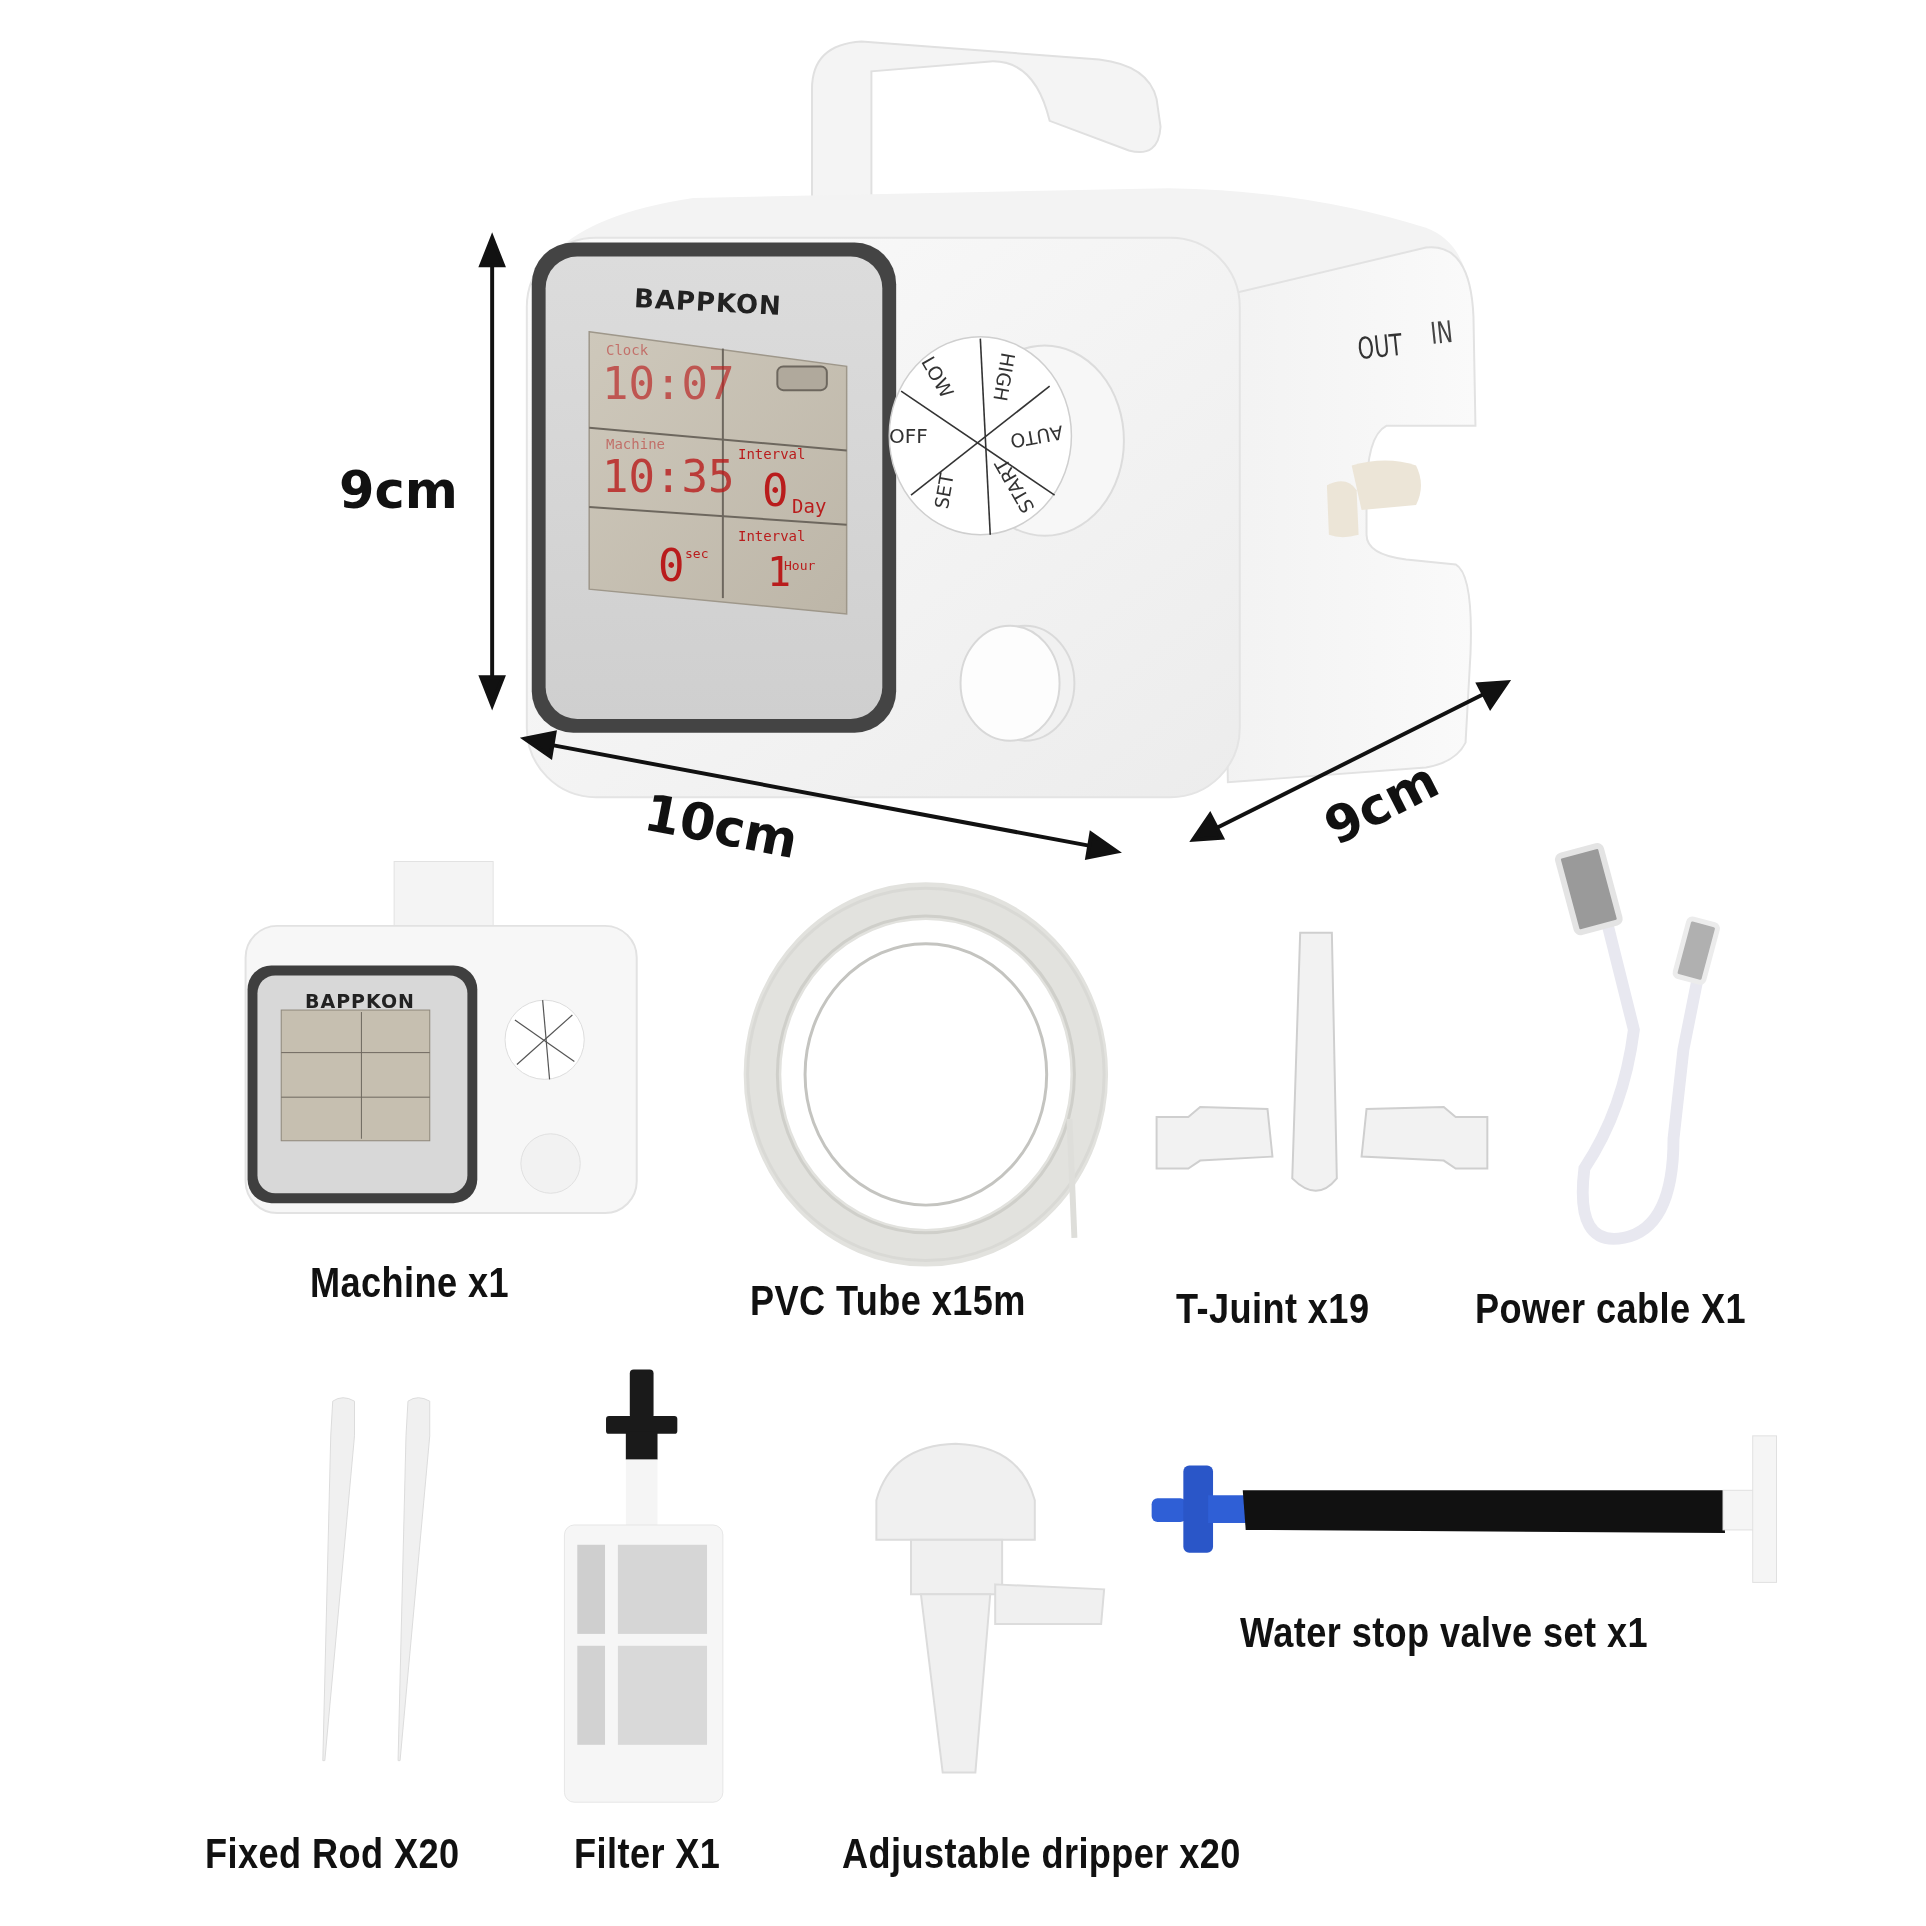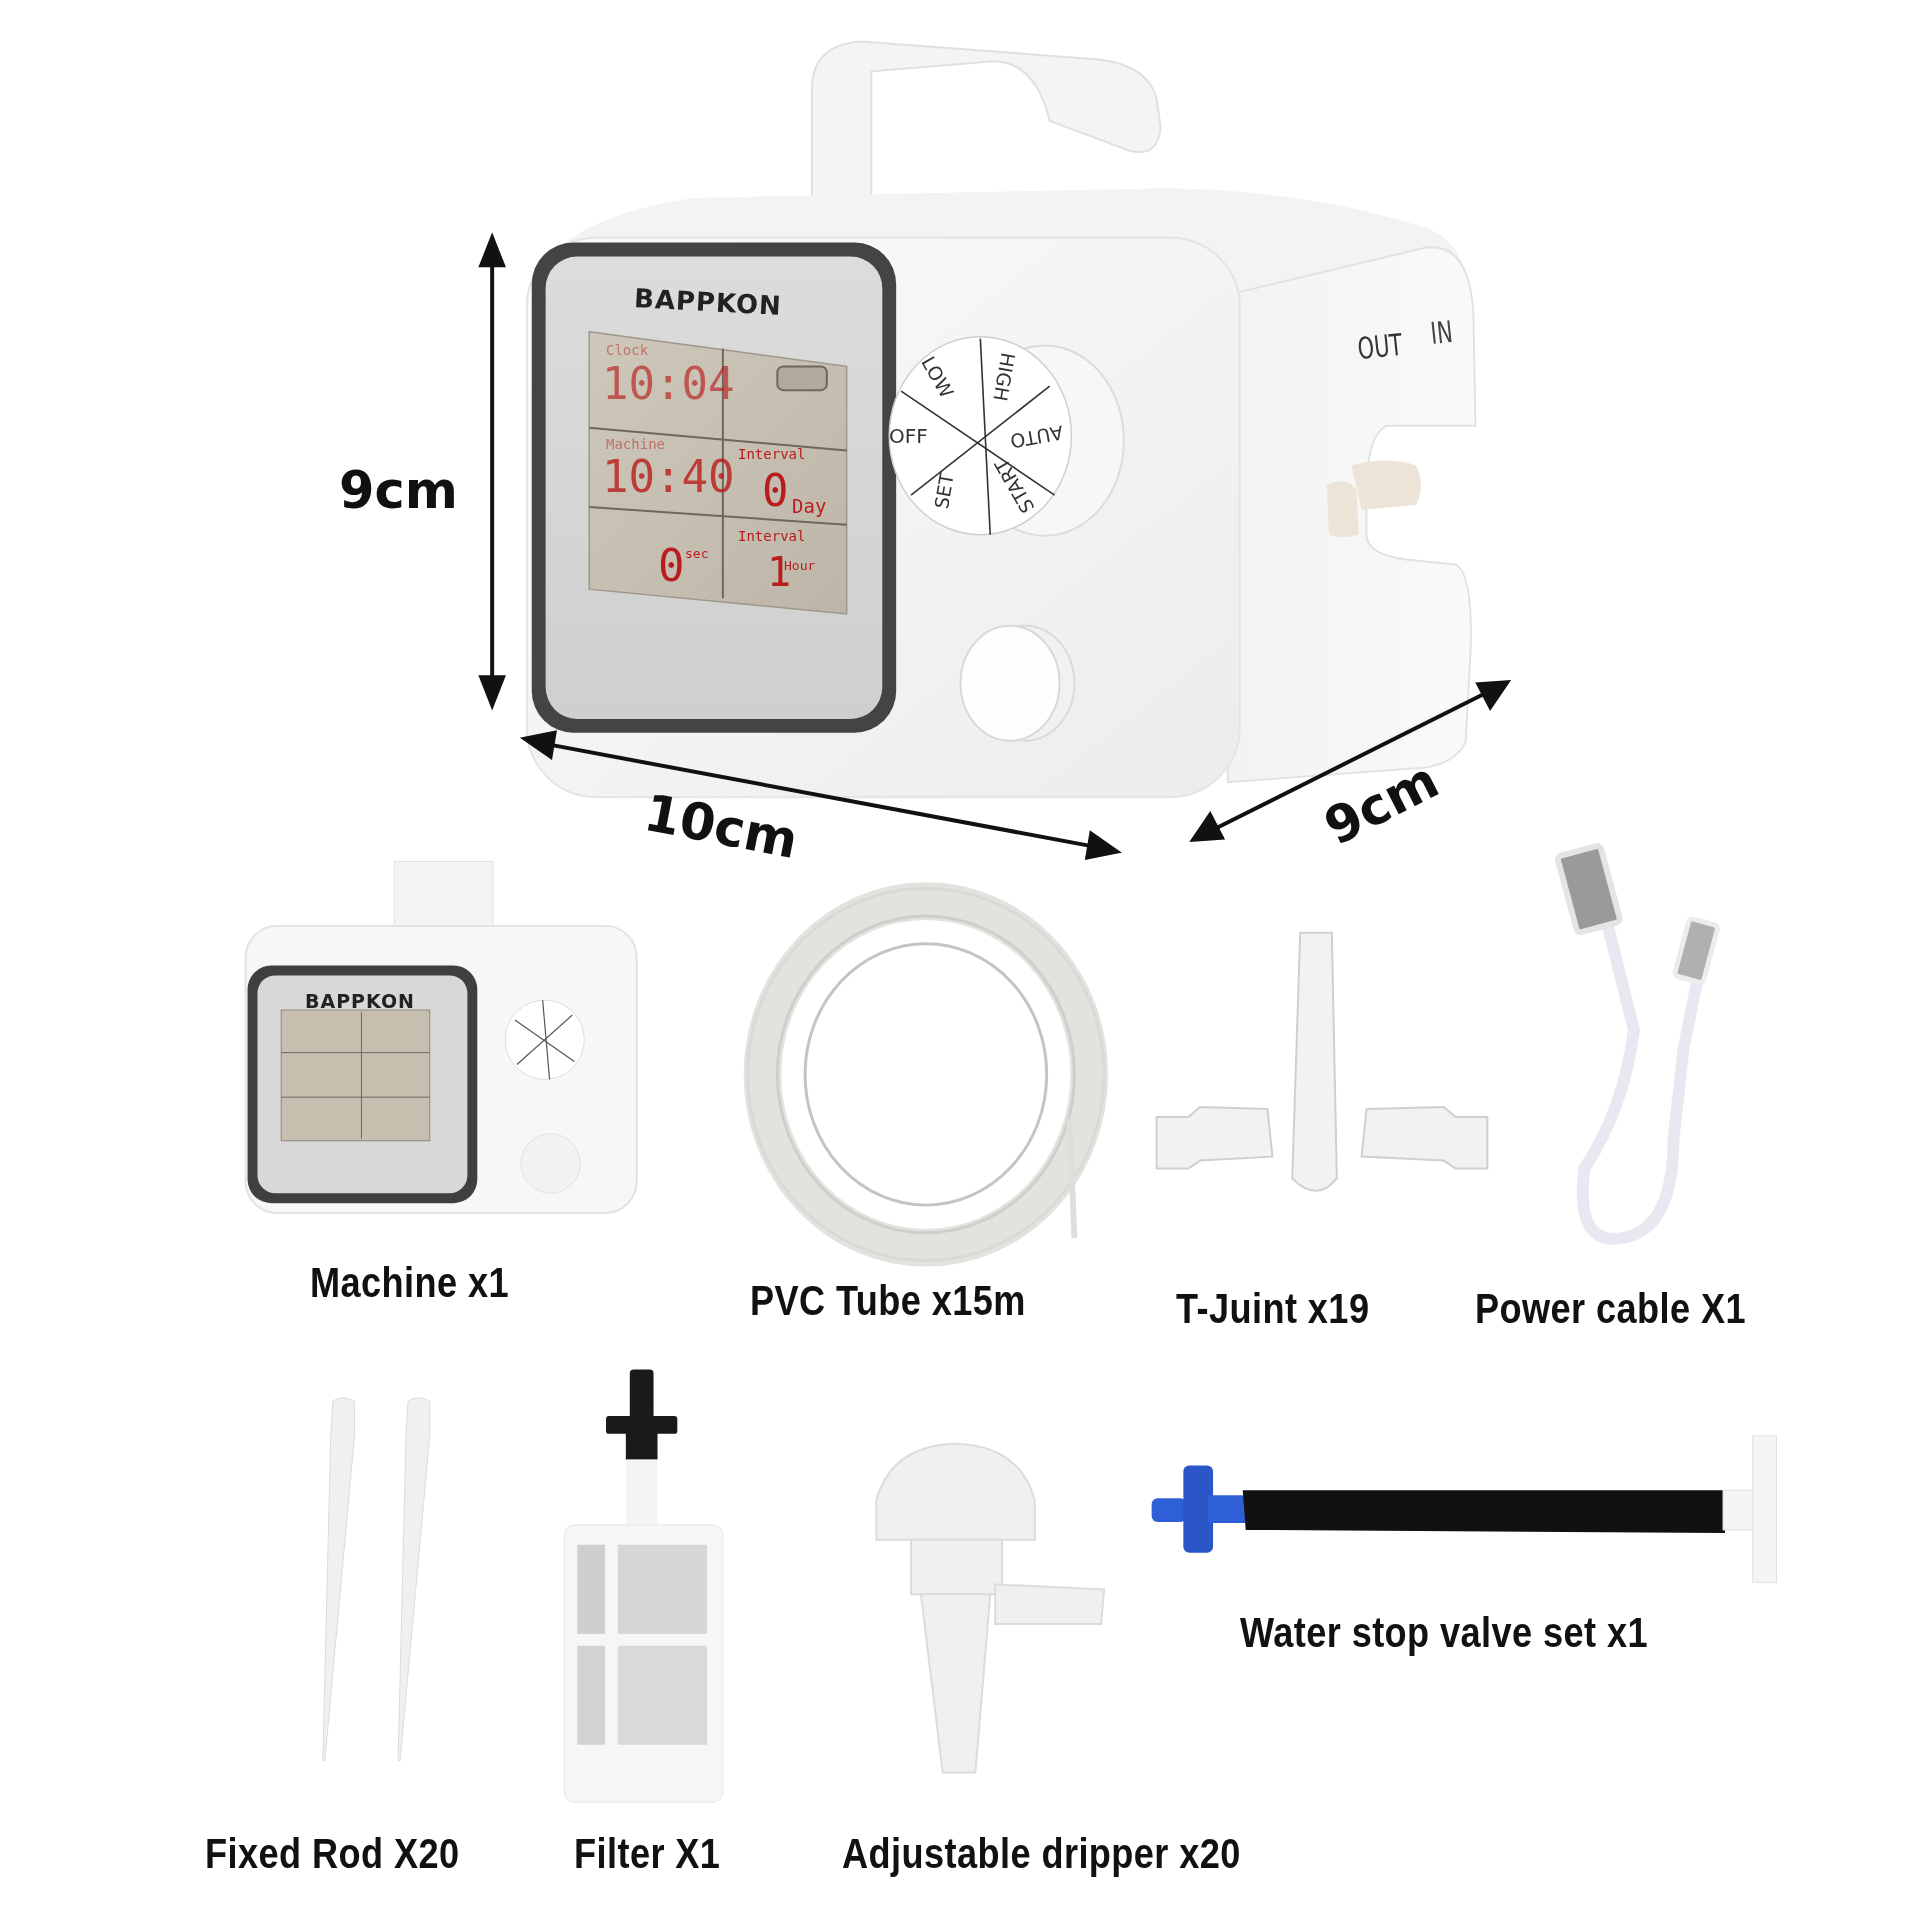--- a/index.html
+++ b/index.html
@@ -76,23 +76,23 @@
     <polygon points="1128,860 1098,866 1102,842"></polygon>
     <line x1="1225" y1="838" x2="1500" y2="700"></line>
     <polygon points="1205,848 1222,823 1234,846"></polygon>
     <polygon points="1522,689 1505,714 1493,691"></polygon>
   </g>
 </svg>
 
   <div class="abs brand" style="left:634px;top:287px;font-size:26px;transform:rotate(3deg);">BAPPKON</div>
 
   <div class="abs lcd-text" style="left:606px;top:342px;font-size:14px;opacity:.5">Clock</div>
-  <div class="abs lcd-text" style="left:602px;top:358px;font-size:44px;opacity:.65">10:04</div>
+  <div class="abs lcd-text" style="left:602px;top:358px;font-size:44px;opacity:.65">10:07</div>
   <div class="abs lcd-text" style="left:606px;top:436px;font-size:14px;opacity:.5">Machine</div>
-  <div class="abs lcd-text" style="left:602px;top:451px;font-size:44px;opacity:.8">10:40</div>
+  <div class="abs lcd-text" style="left:602px;top:451px;font-size:44px;opacity:.8">10:35</div>
   <div class="abs lcd-text" style="left:738px;top:446px;font-size:14px">Interval</div>
   <div class="abs lcd-text" style="left:762px;top:465px;font-size:44px">0</div>
   <div class="abs lcd-text" style="left:792px;top:495px;font-size:19px">Day</div>
   <div class="abs lcd-text" style="left:658px;top:540px;font-size:44px">0</div>
   <div class="abs lcd-text" style="left:685px;top:546px;font-size:13px">sec</div>
   <div class="abs lcd-text" style="left:738px;top:528px;font-size:14px">Interval</div>
   <div class="abs lcd-text" style="left:767px;top:549px;font-size:40px">1</div>
   <div class="abs lcd-text" style="left:784px;top:558px;font-size:13px">Hour</div>
 
   <div class="abs dial-text" style="left:889px;top:424px;font-size:20px">OFF</div>

